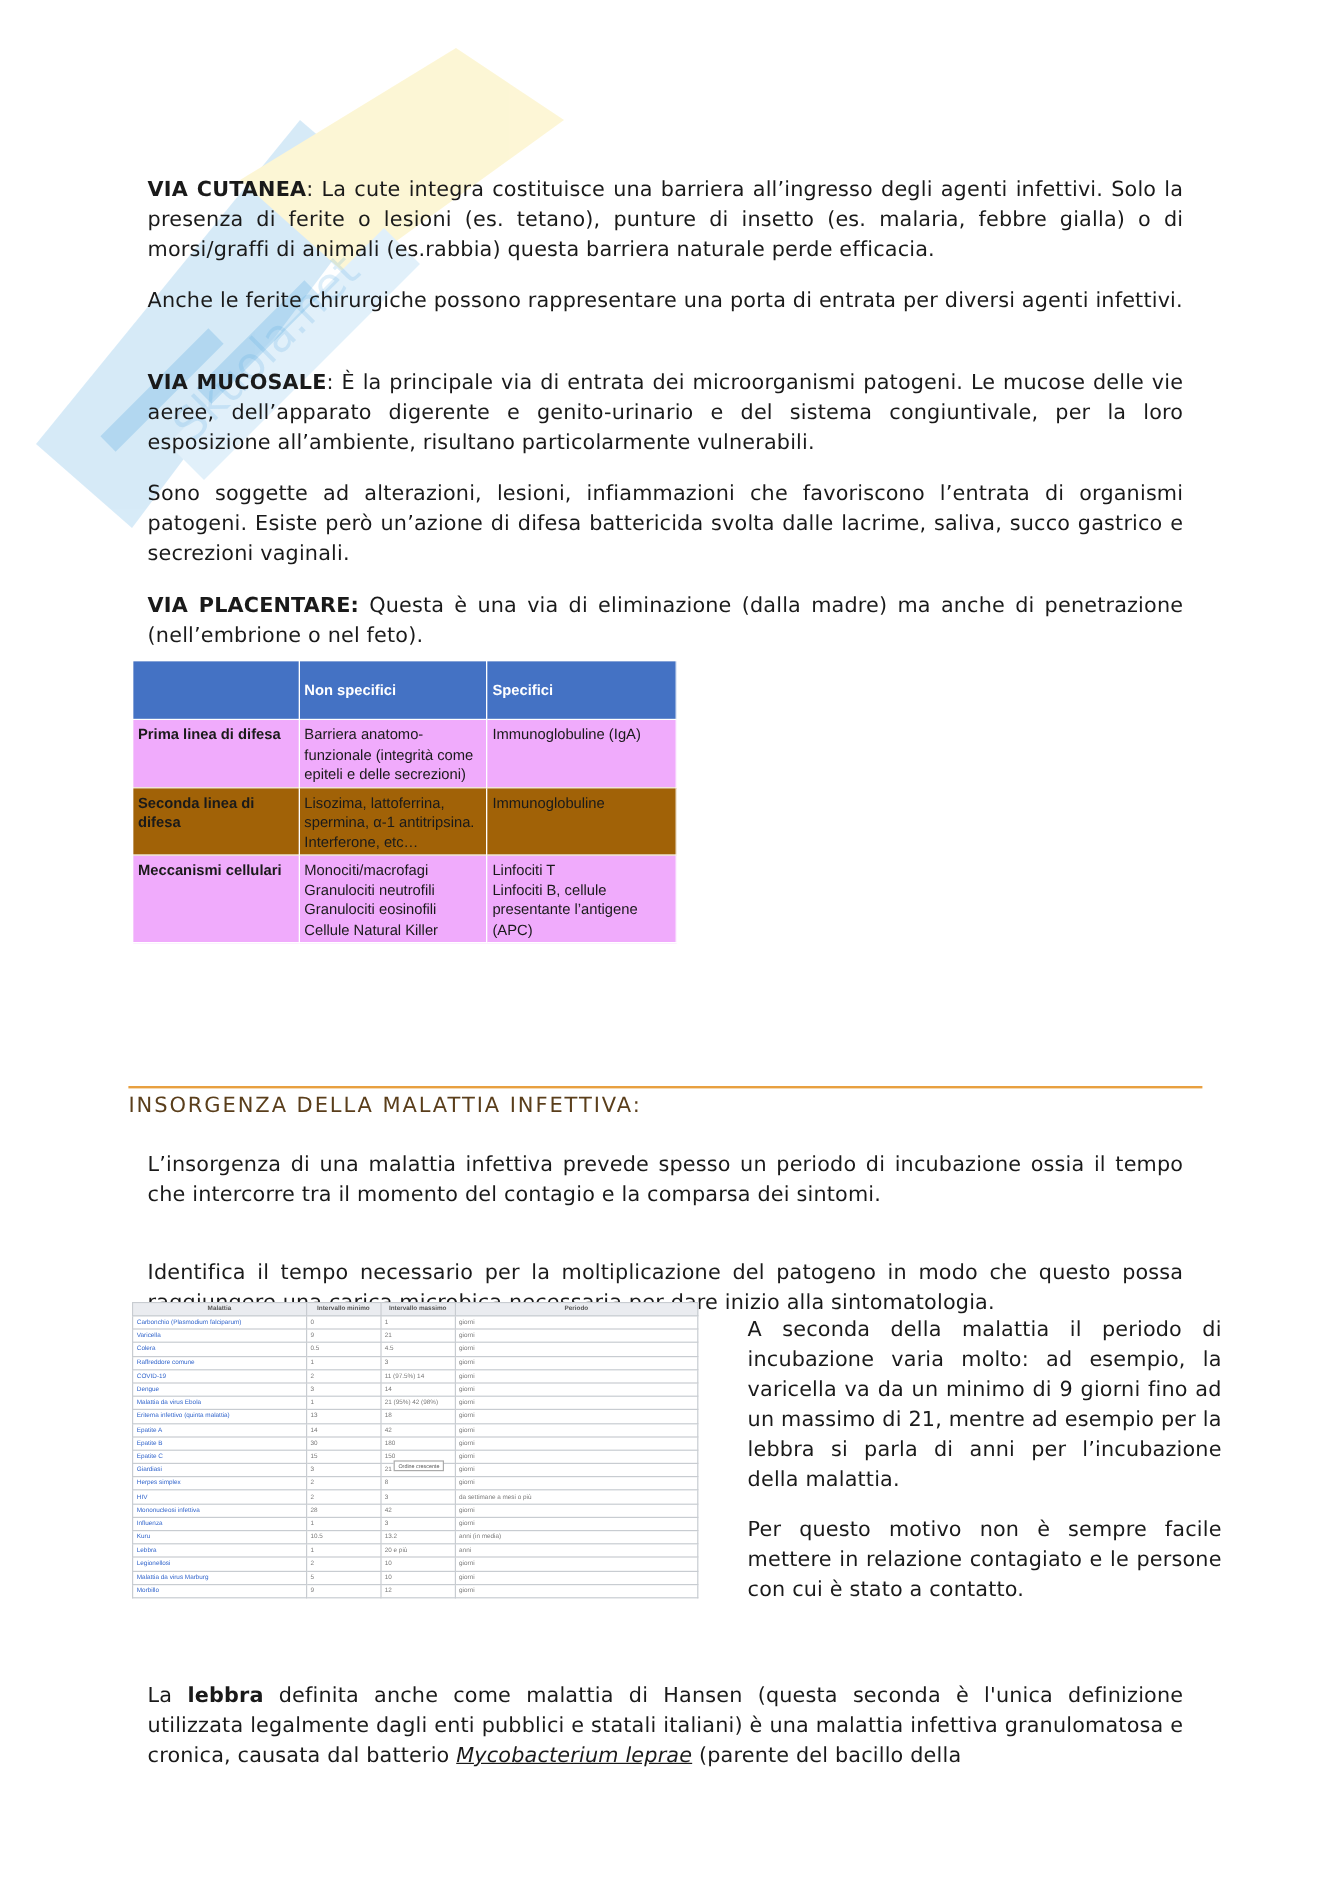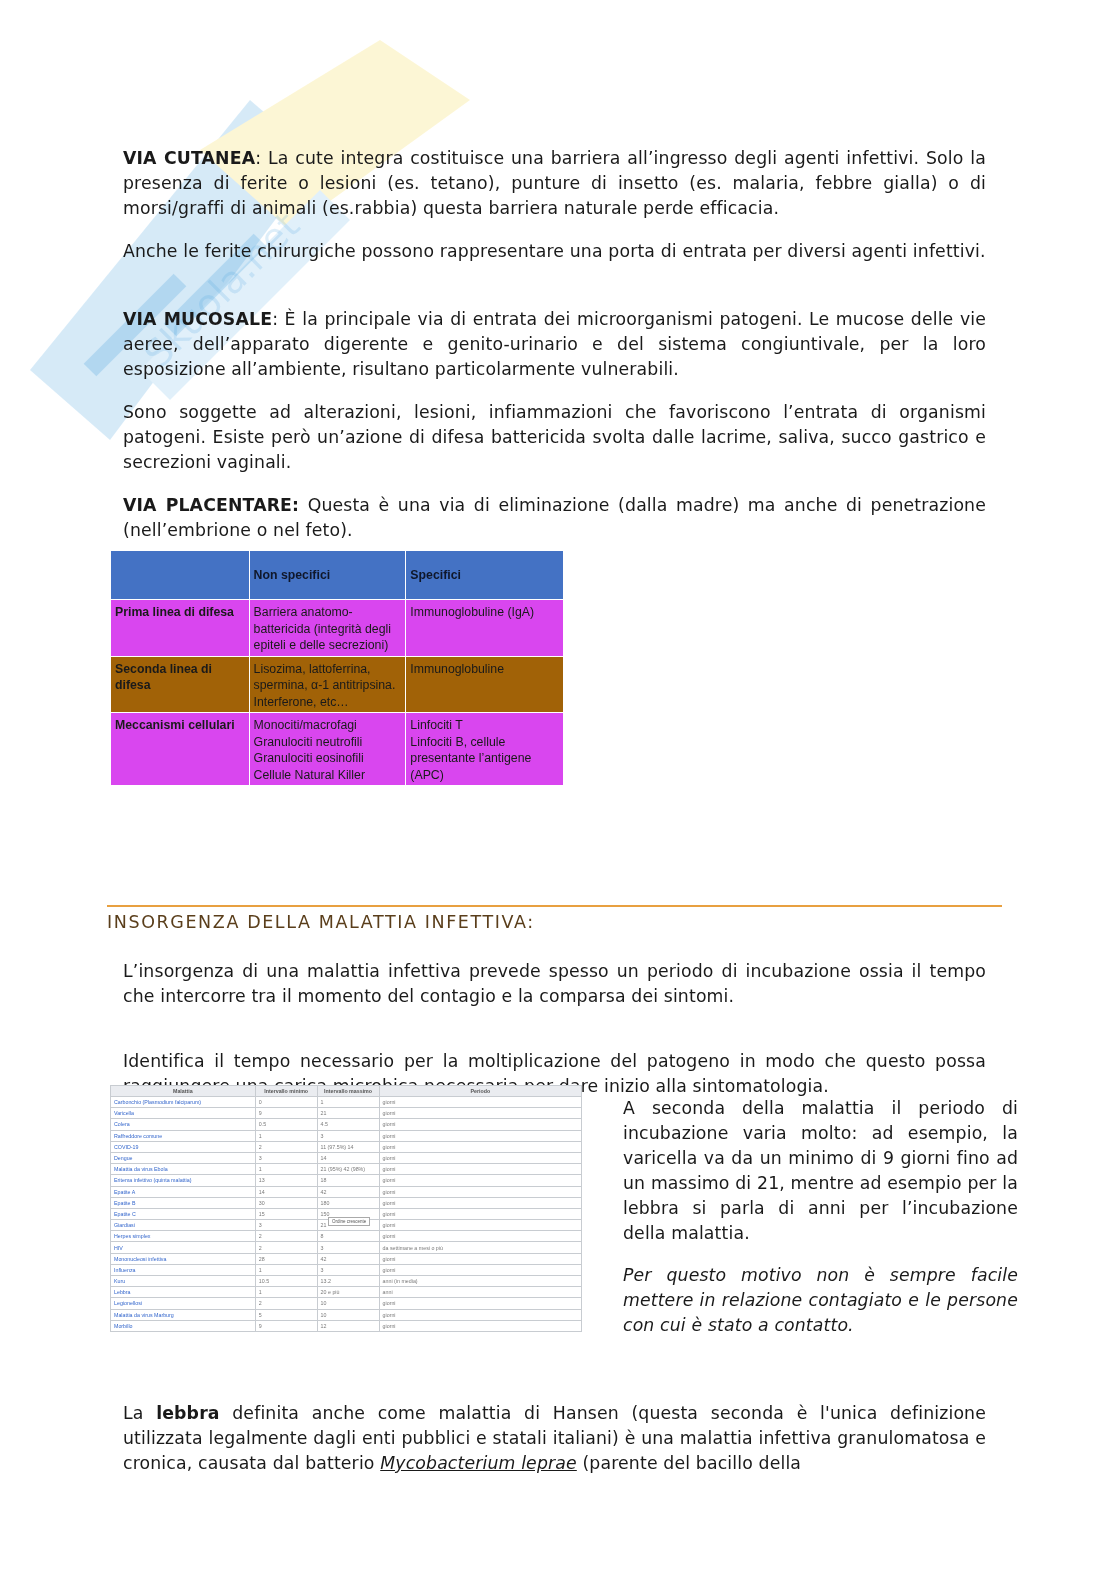--- a/index.html
+++ b/index.html
@@ -21,23 +21,23 @@
   .p3 { position: absolute; top: 161px; }
   .p4 { position: absolute; top: 254px; }
   .p5 { position: absolute; top: 347px; }
 
   
   .deftable { position: absolute; left: 3px; top: 420px; width: 454px;
               border-collapse: collapse; font-family: "Liberation Sans", sans-serif;
               font-size: 12.3px; line-height: 16.5px; }
   .deftable td, .deftable th { border: 1.5px solid #ffffff; vertical-align: top;
               padding: 4px 4px 2px 4px; text-align: left; }
-  .deftable th { background: #4472c4; color: #0f172a; font-weight: bold; height: 44px;
+  .deftable th { background: #4472c4; color: #ffffff; font-weight: bold; height: 44px;
               vertical-align: middle; padding-top: 2px; }
-  .deftable tr.odd td { background: #d946ef; }
+  .deftable tr.odd td { background: #f0abfc; }
   .deftable tr.even td { background: #a16207; }
   .deftable td.rowhead { font-weight: bold; }
   .deftable .line { display: block; }
 
   
   .section-rule { position: absolute; left: 0; top: 775px; width: 895px; height: 0;
                   border-top: 2px solid #e8a040; }
   .section-title { position: absolute; left: 0; top: 782px; font-size: 17.5px;
                    letter-spacing: 1.6px; color: #5a3e1b; font-weight: normal; margin: 0; }
   .p6 { position: absolute; top: 813px; }
@@ -51,21 +51,21 @@
   .inc-table th { background: #eaecf0; border: 1px solid #c8ccd1; height: 10px;
                   font-weight: bold; color: #555; padding: 0 2px; text-align: center; }
   .inc-table td { border-bottom: 1px solid #c8ccd1; border-left: 1px solid #c8ccd1;
                   border-right: 1px solid #c8ccd1; height: 10.2px; padding: 0 3px;
                   white-space: nowrap; overflow: hidden; }
   .inc-table td.dis { color: #3366cc; }
   .inc-tooltip { position: absolute; left: 218px; top: 132px; background: #fff;
                  border: 1px solid #aaa; font-size: 4.5px; color: #555; padding: 1px 3px; }
 
   .p8 { position: absolute; left: 500px; top: 950px; width: 395px; }
-  .p9 { position: absolute; left: 500px; top: 1117px; width: 395px; font-style: italic; }
+  .p9 { position: absolute; left: 500px; top: 1117px; width: 395px; }
   .p10 { position: absolute; top: 1255px; }
   .p10 i { text-decoration: underline; }
 </style>
 </head>
 <body>
 
 <svg class="watermark" viewBox="0 0 470 430">
   <g opacity="0.22">
     <polygon points="10,330 230,60 300,120 90,400" fill="#4aa3df"></polygon>
     <polygon points="180,110 360,0 450,60 270,190" fill="#f6d743"></polygon>
@@ -105,21 +105,21 @@
     <tbody>
         <tr>
       <th></th>
       <th>Non specifici</th>
       <th>Specifici</th>
     </tr>
     <tr class="odd" style="height:52px">
       <td class="rowhead">Prima linea di difesa</td>
       <td>
         <span class="line">Barriera anatomo-</span>
-        <span class="line">battericida (integrità degli</span>
+        <span class="line">funzionale (integrità come</span>
         <span class="line">epiteli e delle secrezioni)</span>
       </td>
       <td>
         <span class="line">Immunoglobuline (IgA)</span>
       </td>
     </tr>
     <tr class="even" style="height:52px">
       <td class="rowhead">Seconda linea di difesa</td>
       <td>
         <span class="line">Lisozima, lattoferrina,</span>

